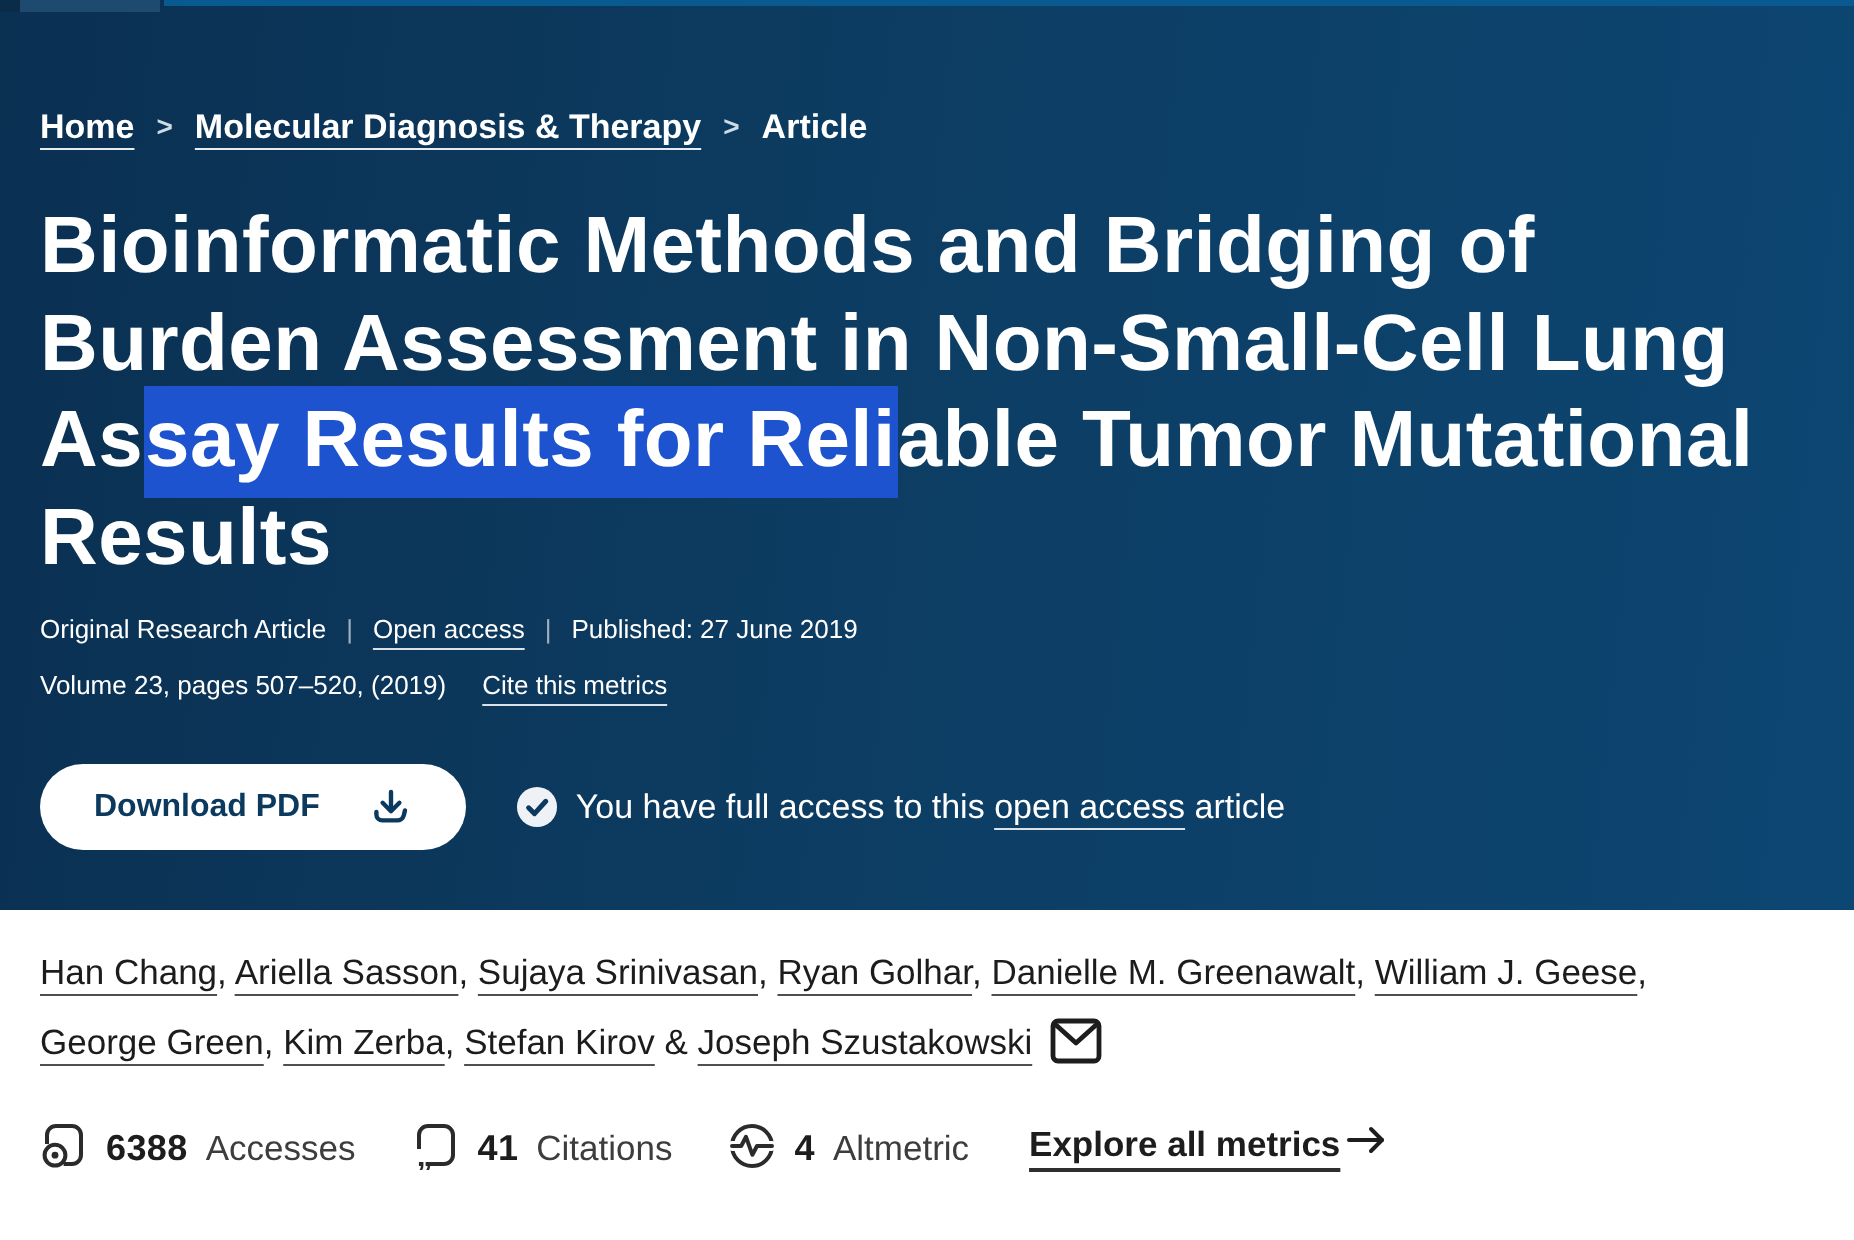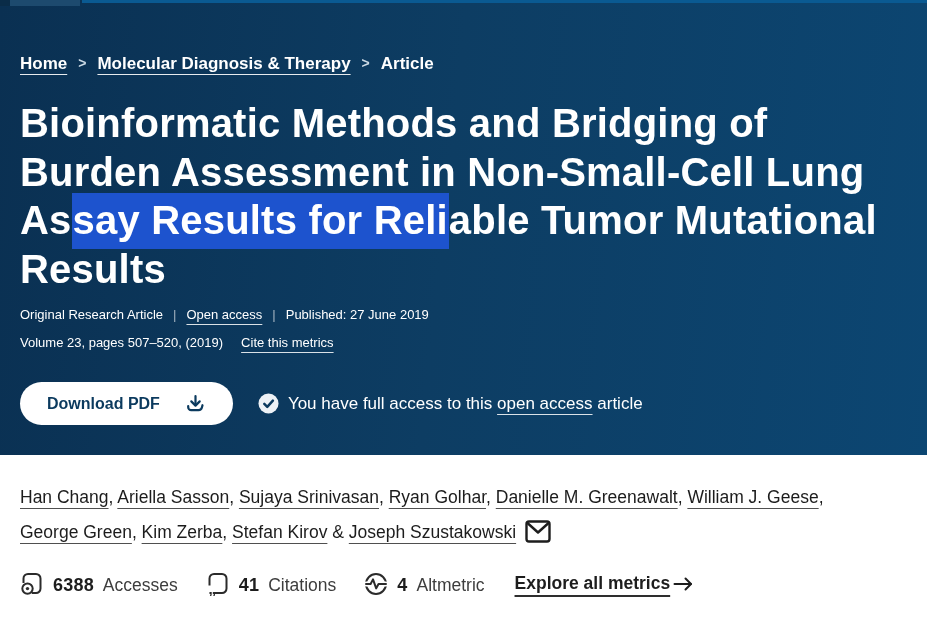--- a/index.html
+++ b/index.html
@@ -34,31 +34,31 @@
 
   .actions{display:flex;align-items:center;margin-top:32px}
   .download-btn{
     display:inline-flex;align-items:center;gap:25px;height:43px;padding:0 27px;
     border:none;border-radius:22px;background:#fff;color:var(--navy-text,#0b3a5e);
     font-family:inherit;font-size:16px;font-weight:700;cursor:pointer
   }
   .icon{display:inline-flex;align-items:center;line-height:0}
   .access-note{display:flex;align-items:flex-end;gap:9px;margin-left:25px;color:#fff;font-size:17px}
 
-  .below{padding:25px 20px 0;background:#fff}
+  .below{padding:14px 20px 0;background:#fff}
   .authors{margin:0;font-size:17.5px;line-height:35px;color:#1c1c1c}
   .authors a{color:#1c1c1c;text-decoration:underline;text-underline-offset:5px;text-decoration-thickness:1px;text-decoration-color:#4f4f4f}
   .env{margin-left:9px;vertical-align:-5px;display:inline-block;line-height:0}
 
   .metrics{display:flex;align-items:center;margin-top:21px;font-size:17.5px;color:#222}
   .metric-items{display:inline-flex;align-items:center;gap:28px}
   .metric{display:inline-flex;align-items:flex-end;gap:9px}
   .metric b{font-size:18px;color:#1d1d1d;letter-spacing:.2px}
   .metric .m-label{color:#3d3d3d}
-  .explore{display:inline-flex;align-items:center;gap:3px;margin-left:30px;color:#1d1d1d;text-decoration:none}
+  .explore{display:inline-flex;align-items:flex-start;gap:3px;margin-left:30px;color:#1d1d1d;text-decoration:none}
   .explore .lbl{font-weight:700;text-decoration:underline;text-underline-offset:6px;text-decoration-thickness:1.5px;text-decoration-color:#2e2e2e}
 </style>
 </head>
 <body>
 
 <div class="page">
   <header class="hero">
     <div class="strip s0"></div>
     <div class="strip s1"></div>
     <div class="strip s2"></div>

